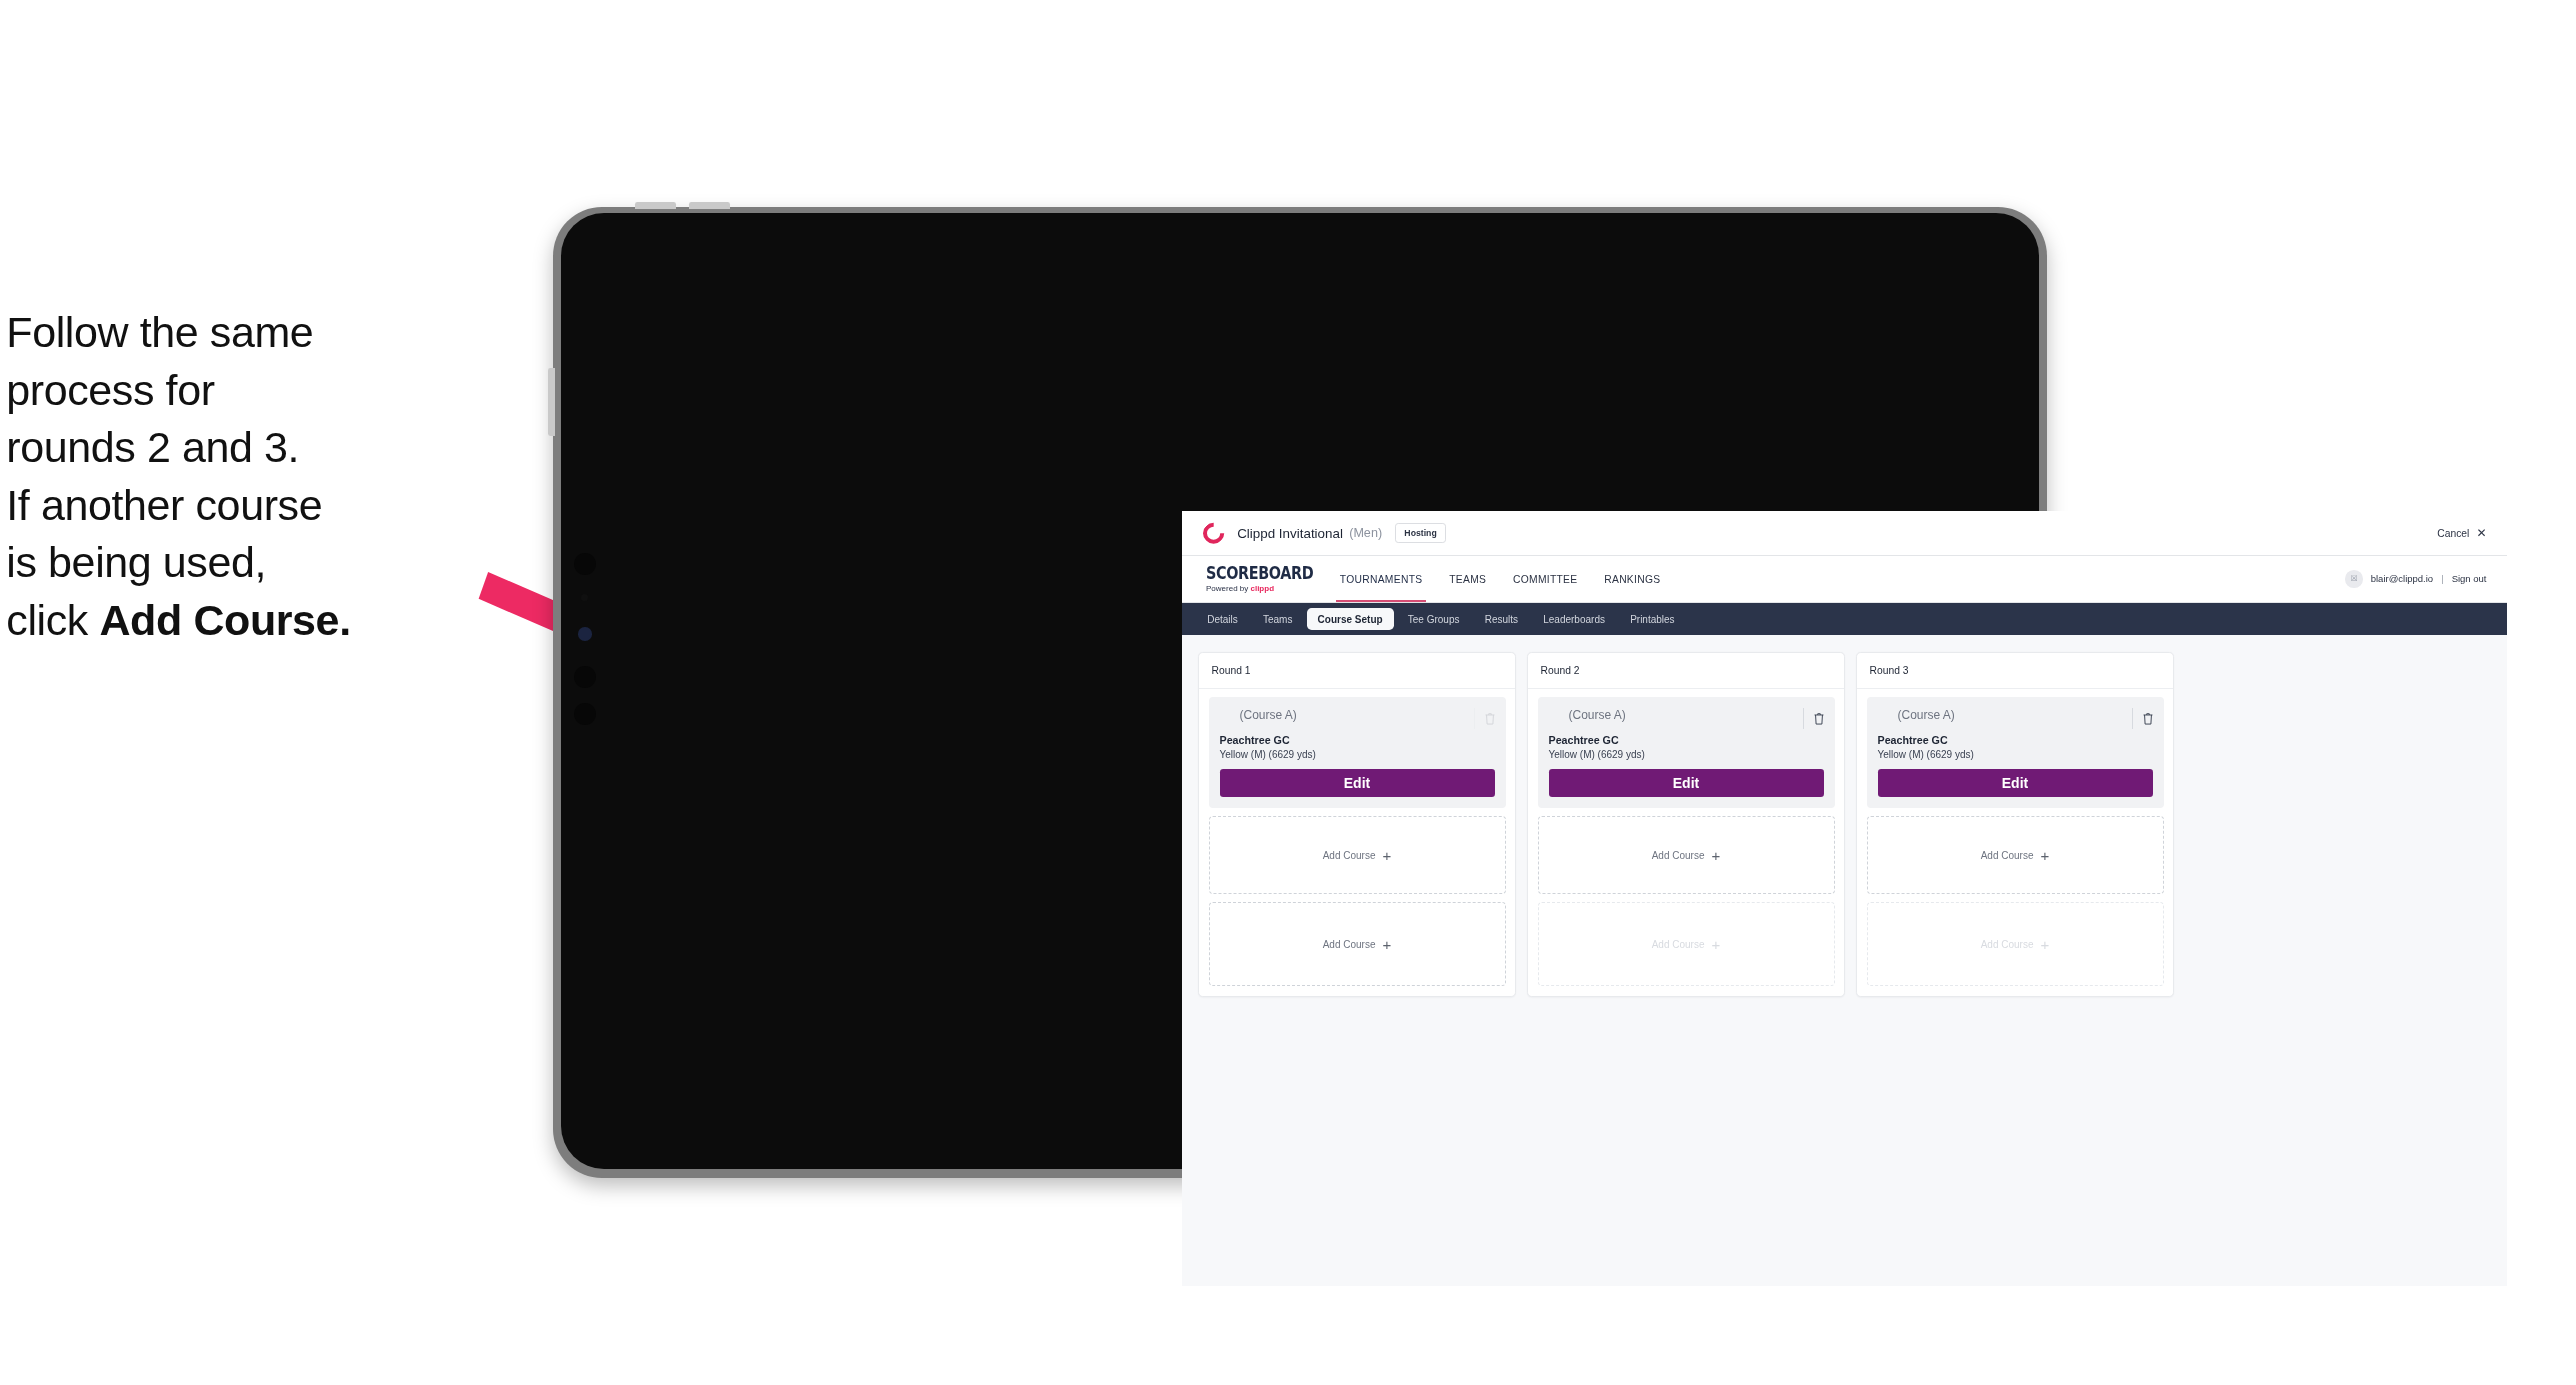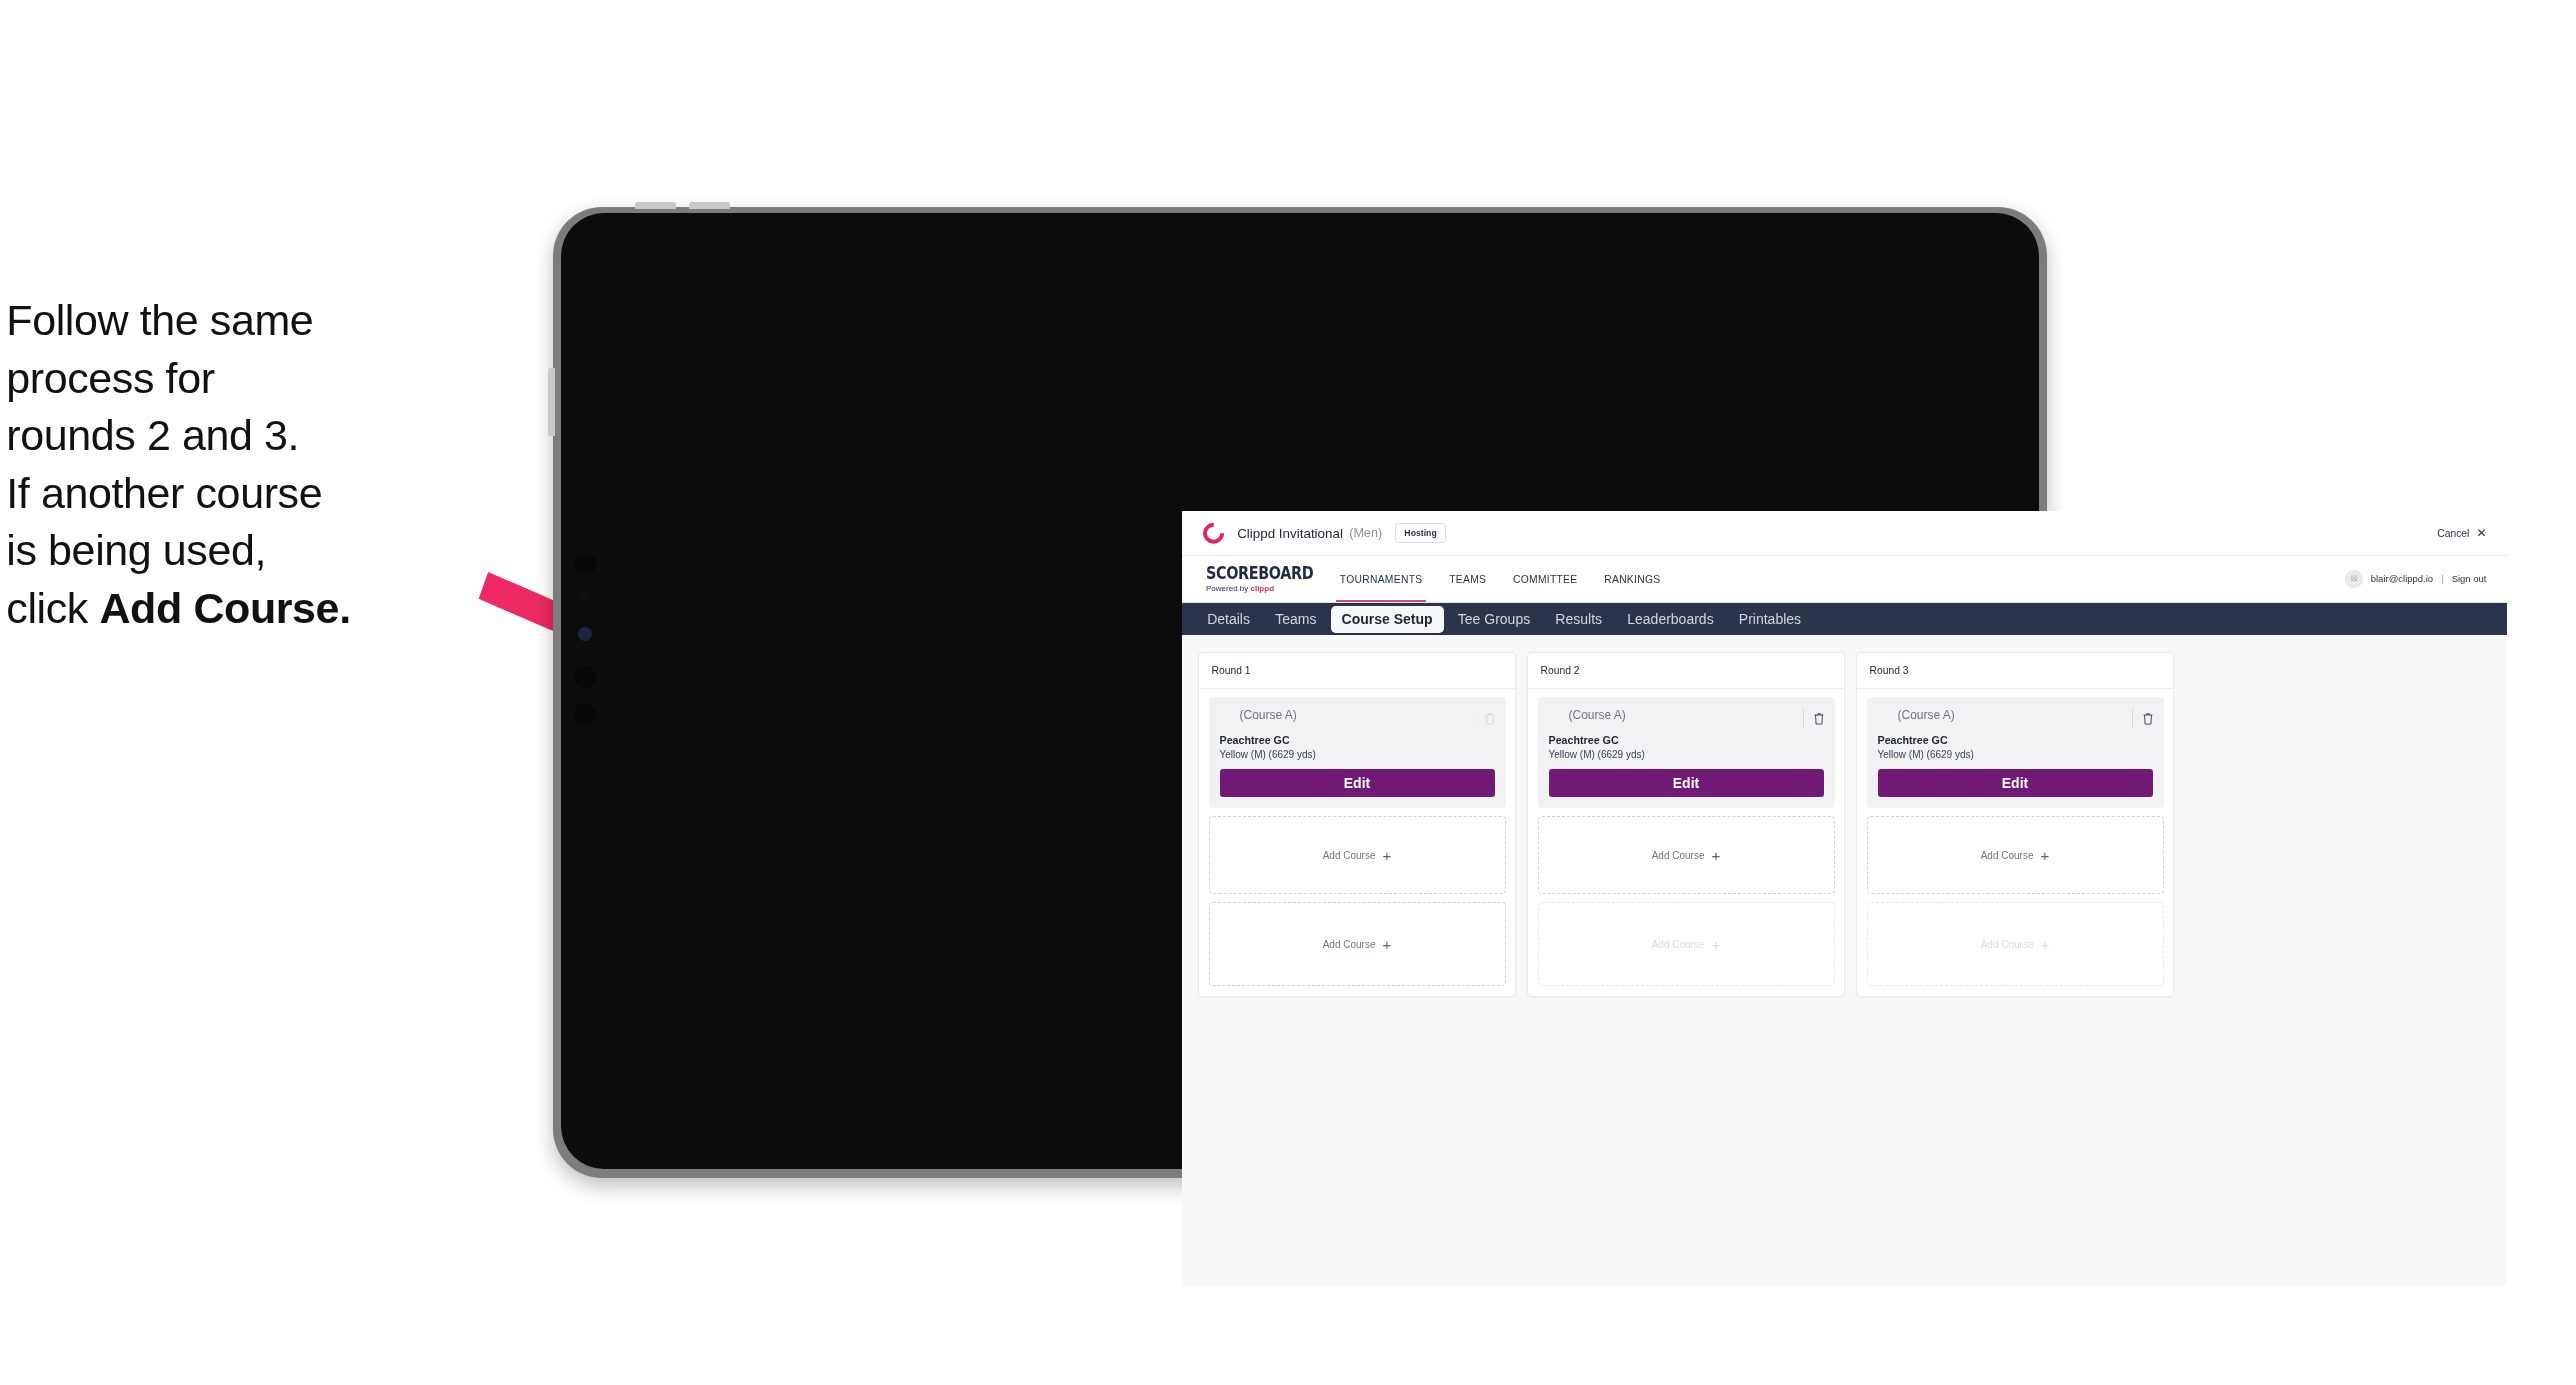--- a/index.html
+++ b/index.html
@@ -4,21 +4,21 @@
 <style>
   html,body{margin:0;padding:0;}
   body{
     width:2576px;height:1386px;background:#ffffff;overflow:hidden;position:relative;
     font-family:"Liberation Sans", sans-serif;
     -webkit-font-smoothing:antialiased;
   }
 
   
   #caption{
-    position:absolute; left:6.3px; top:292px; width:505px;
+    position:absolute; left:6.3px; top:304px; width:505px;
     font-size:43px; line-height:1.34; color:#111111; letter-spacing:-0.4px;
   }
   #caption .ln{display:block; white-space:nowrap;}
   #caption b{font-weight:700;}
 
   
   #arrow{position:absolute; left:466px; top:545px; width:332px; height:174px;}
 
   
   #device{
@@ -100,21 +100,21 @@
     margin-left:auto;margin-right:20.5px;display:flex;align-items:center;gap:7.1px;
     font-size:10.3px;color:#2b3243;
   }
   .xglyph{font-size:12px;line-height:1;}
 
   
   #tabs{
     height:32px;background:#2b344a;display:flex;align-items:center;padding-left:14.2px;gap:3.2px;
   }
   #tabs .tab{
-    font-size:14px;color:#d2d6de;padding:5.5px 11px;border-radius:4.7px;cursor:default;
+    font-size:10px;color:#d2d6de;padding:5.5px 11px;border-radius:4.7px;cursor:default;
   }
   #tabs .tab.active{background:#f7f8fa;color:#1d2433;font-weight:700;}
 
   
   #main{padding:17.4px 0 0 16px;display:flex;gap:11px;align-items:flex-start;}
   .round-col{
     width:316px;background:#ffffff;border:0.8px solid #e8eaed;border-radius:4.7px;
     box-shadow:0 0.8px 1.6px rgba(16,24,40,0.04);
   }
   .round-head{

